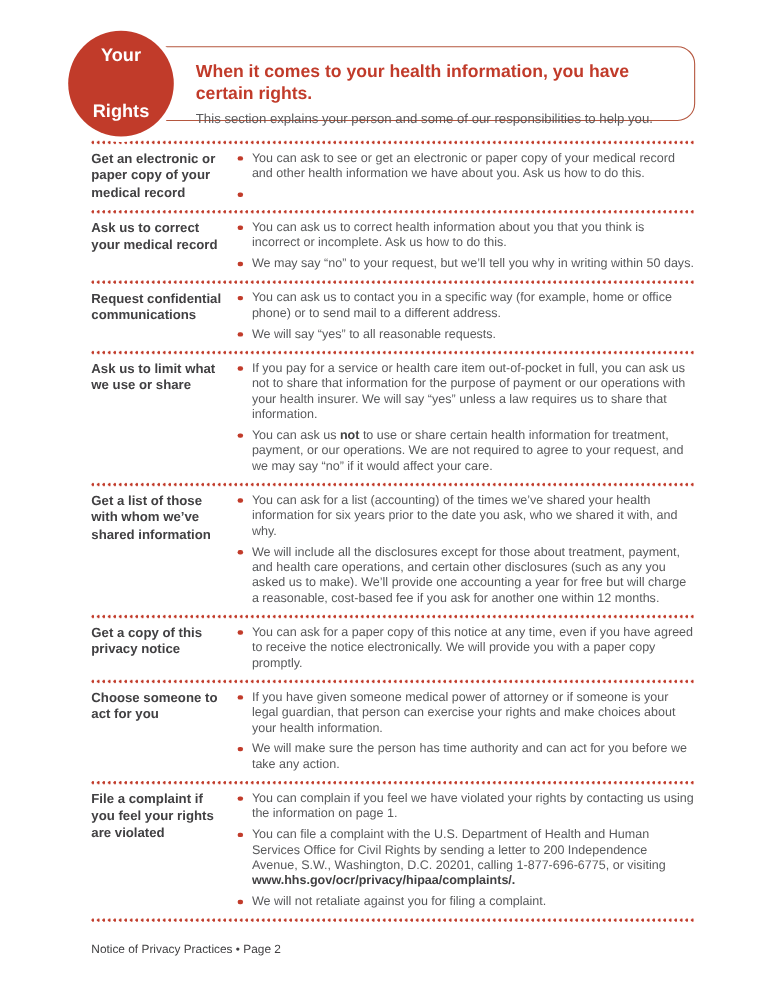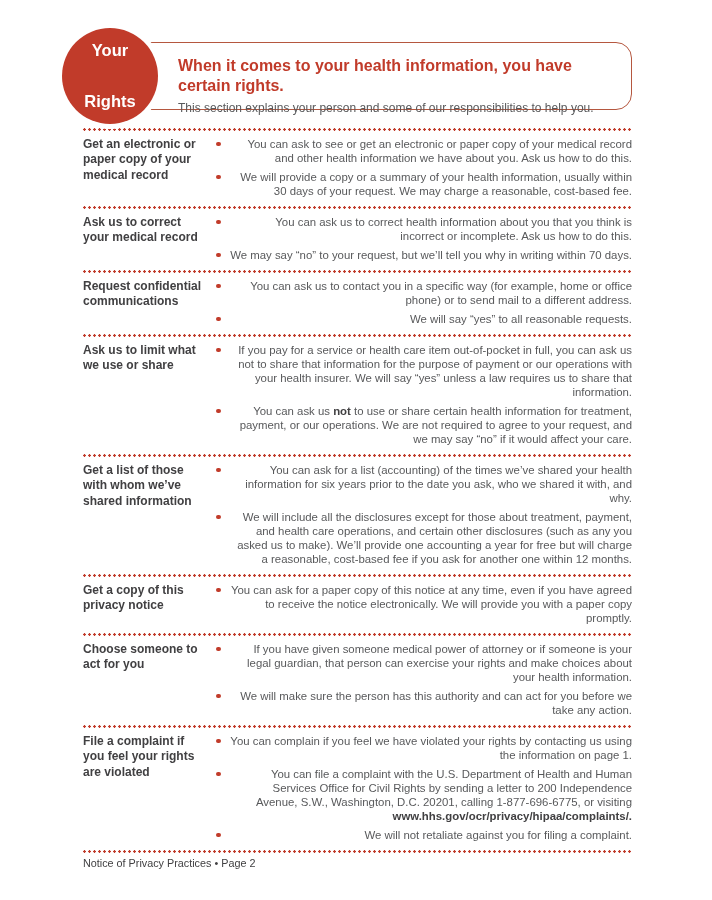--- a/index.html
+++ b/index.html
@@ -50,21 +50,21 @@
   }
   .row{display:flex;padding:6px 0 8px 0;}
   .row-label{
     flex:0 0 132px;width:132px;padding-right:10px;
     font-weight:bold;color:var(--label-text);
     font-size:12px;line-height:1.28;
   }
   ul.bullets{flex:1;margin:0;padding:0;list-style:none;}
   ul.bullets li{
     position:relative;padding-left:14px;margin-bottom:5px;
-    font-size:11.4px;line-height:14px;color:var(--body-text);text-align:right;
+    font-size:11.4px;line-height:14px;color:var(--body-text);
   }
   ul.bullets li:last-child{margin-bottom:0;}
   .dot{
     position:absolute;left:1px;top:4.5px;width:4.5px;height:4.5px;
     border-radius:50%;background:var(--accent);
   }
   .bold{font-weight:bold;color:var(--label-text);}
 
   
   .footer{
@@ -88,29 +88,29 @@
     <div class="header-title">When it comes to your health information, you have certain rights.</div>
     <div class="header-sub">This section explains your person and some of our responsibilities to help you.</div>
   </div>
 
   <div class="content" id="rights-table">
       <div class="dotted-sep"></div>
       <div class="row">
         <div class="row-label">Get an electronic or paper copy of your medical record</div>
         <ul class="bullets">
           <li><span class="dot"></span><span><span>You can ask to see or get an electronic or paper copy of your medical record and other health information we have about you. Ask us how to do this.</span></span></li>
-          <li><span class="dot"></span><span><span>We will provide a copy or a summary of your health information, usually within 30 days of your request. We may charge a reasonable, cost-based fee.</span></span></li>
+          <li><span class="dot"></span></li>
         </ul>
       </div>
       <div class="dotted-sep"></div>
       <div class="row">
         <div class="row-label">Ask us to correct your medical record</div>
         <ul class="bullets">
           <li><span class="dot"></span><span><span>You can ask us to correct health information about you that you think is incorrect or incomplete. Ask us how to do this.</span></span></li>
-          <li><span class="dot"></span><span><span>We may say “no” to your request, but we’ll tell you why in writing within 70 days.</span></span></li>
+          <li><span class="dot"></span><span><span>We may say “no” to your request, but we’ll tell you why in writing within 50 days.</span></span></li>
         </ul>
       </div>
       <div class="dotted-sep"></div>
       <div class="row">
         <div class="row-label">Request confidential communications</div>
         <ul class="bullets">
           <li><span class="dot"></span><span><span>You can ask us to contact you in a specific way (for example, home or office phone) or to send mail to a different address.</span></span></li>
           <li><span class="dot"></span><span><span>We will say “yes” to all reasonable requests.</span></span></li>
         </ul>
       </div>
@@ -135,21 +135,21 @@
         <div class="row-label">Get a copy of this privacy notice</div>
         <ul class="bullets">
           <li><span class="dot"></span><span><span>You can ask for a paper copy of this notice at any time, even if you have agreed to receive the notice electronically. We will provide you with a paper copy promptly.</span></span></li>
         </ul>
       </div>
       <div class="dotted-sep"></div>
       <div class="row">
         <div class="row-label">Choose someone to act for you</div>
         <ul class="bullets">
           <li><span class="dot"></span><span><span>If you have given someone medical power of attorney or if someone is your legal guardian, that person can exercise your rights and make choices about your health information.</span></span></li>
-          <li><span class="dot"></span><span><span>We will make sure the person has this authority and can act for you before we take any action.</span></span></li>
+          <li><span class="dot"></span><span><span>We will make sure the person has time authority and can act for you before we take any action.</span></span></li>
         </ul>
       </div>
       <div class="dotted-sep"></div>
       <div class="row">
         <div class="row-label">File a complaint if you feel your rights are violated</div>
         <ul class="bullets">
           <li><span class="dot"></span><span><span>You can complain if you feel we have violated your rights by contacting us using the information on page 1.</span></span></li>
           <li><span class="dot"></span><span><span>You can file a complaint with the U.S. Department of Health and Human Services Office for Civil Rights by sending a letter to 200 Independence Avenue, S.W., Washington, D.C. 20201, calling 1-877-696-6775, or visiting </span><span class="bold">www.hhs.gov/ocr/privacy/hipaa/complaints/.</span></span></li>
           <li><span class="dot"></span><span><span>We will not retaliate against you for filing a complaint.</span></span></li>
         </ul>

